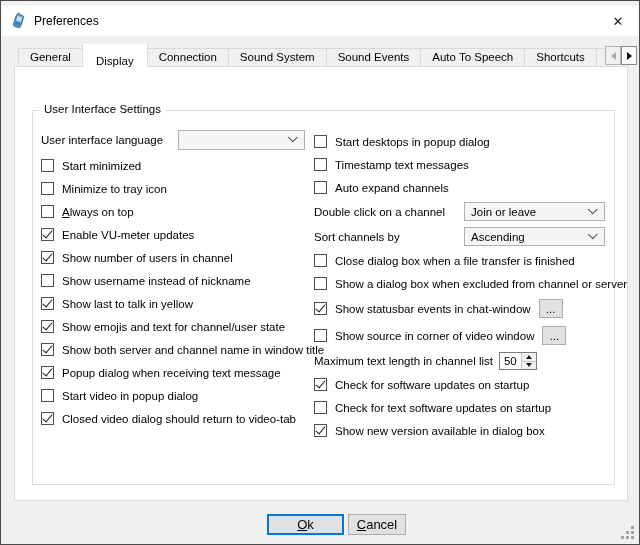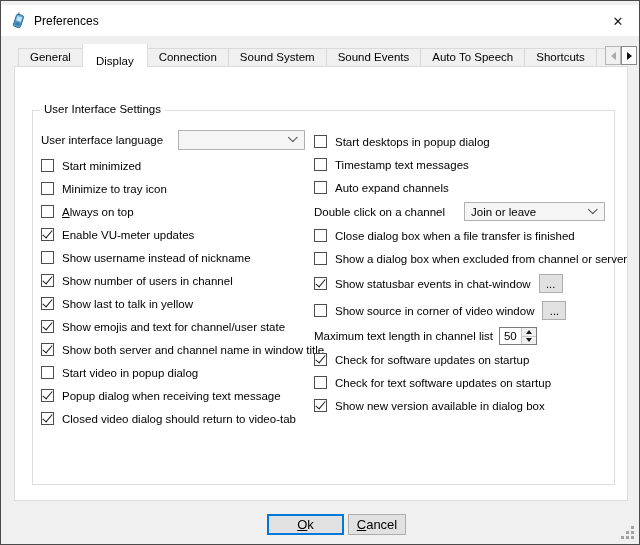--- a/index.html
+++ b/index.html
@@ -149,46 +149,46 @@
             </div>
             <div class="row cb-row">
               <span class="cb"></span>
               <span class="cblbl"><u>A</u>lways on top</span>
             </div>
             <div class="row cb-row">
               <span class="cb checked"></span>
               <span class="cblbl">Enable VU-meter updates</span>
             </div>
             <div class="row cb-row">
+              <span class="cb checked"></span>
+              <span class="cblbl">Show number of users in channel</span>
+            </div>
+            <div class="row cb-row">
               <span class="cb"></span>
               <span class="cblbl">Show username instead of nickname</span>
             </div>
             <div class="row cb-row">
               <span class="cb checked"></span>
-              <span class="cblbl">Show number of users in channel</span>
-            </div>
-            <div class="row cb-row">
-              <span class="cb checked"></span>
               <span class="cblbl">Show last to talk in yellow</span>
             </div>
             <div class="row cb-row">
               <span class="cb checked"></span>
               <span class="cblbl">Show emojis and text for channel/user state</span>
             </div>
             <div class="row cb-row">
               <span class="cb checked"></span>
               <span class="cblbl">Show both server and channel name in window title</span>
             </div>
             <div class="row cb-row">
+              <span class="cb checked"></span>
+              <span class="cblbl">Popup dialog when receiving text message</span>
+            </div>
+            <div class="row cb-row">
               <span class="cb"></span>
               <span class="cblbl">Start video in popup dialog</span>
-            </div>
-            <div class="row cb-row">
-              <span class="cb checked"></span>
-              <span class="cblbl">Popup dialog when receiving text message</span>
             </div>
             <div class="row cb-row">
               <span class="cb checked"></span>
               <span class="cblbl">Closed video dialog should return to video-tab</span>
             </div>
           </div>
         <div class="col right" id="right-col" style="padding-top:5px;">
             <div class="row cb-row">
               <span class="cb"></span>
               <span class="cblbl">Start desktops in popup dialog</span>
@@ -198,20 +198,27 @@
               <span class="cblbl">Timestamp text messages</span>
             </div>
             <div class="row cb-row">
               <span class="cb"></span>
               <span class="cblbl">Auto expand channels</span>
             </div>
             <div class="row combo-row2">
               <span class="rlbl">Double click on a channel</span>
               <span class="combo">
                 <span class="combo-val">Join or leave</span>
+                <span class="chev"></span>
+              </span>
+            </div>
+            <div class="row combo-row2">
+              <span class="rlbl">Sort channels by</span>
+              <span class="combo">
+                <span class="combo-val">Ascending</span>
                 <span class="chev"></span>
               </span>
             </div>
             <div class="row cb-row">
               <span class="cb"></span>
               <span class="cblbl">Close dialog box when a file transfer is finished</span>
             </div>
             <div class="row cb-row">
               <span class="cb"></span>
               <span class="cblbl">Show a dialog box when excluded from channel or server</span>

